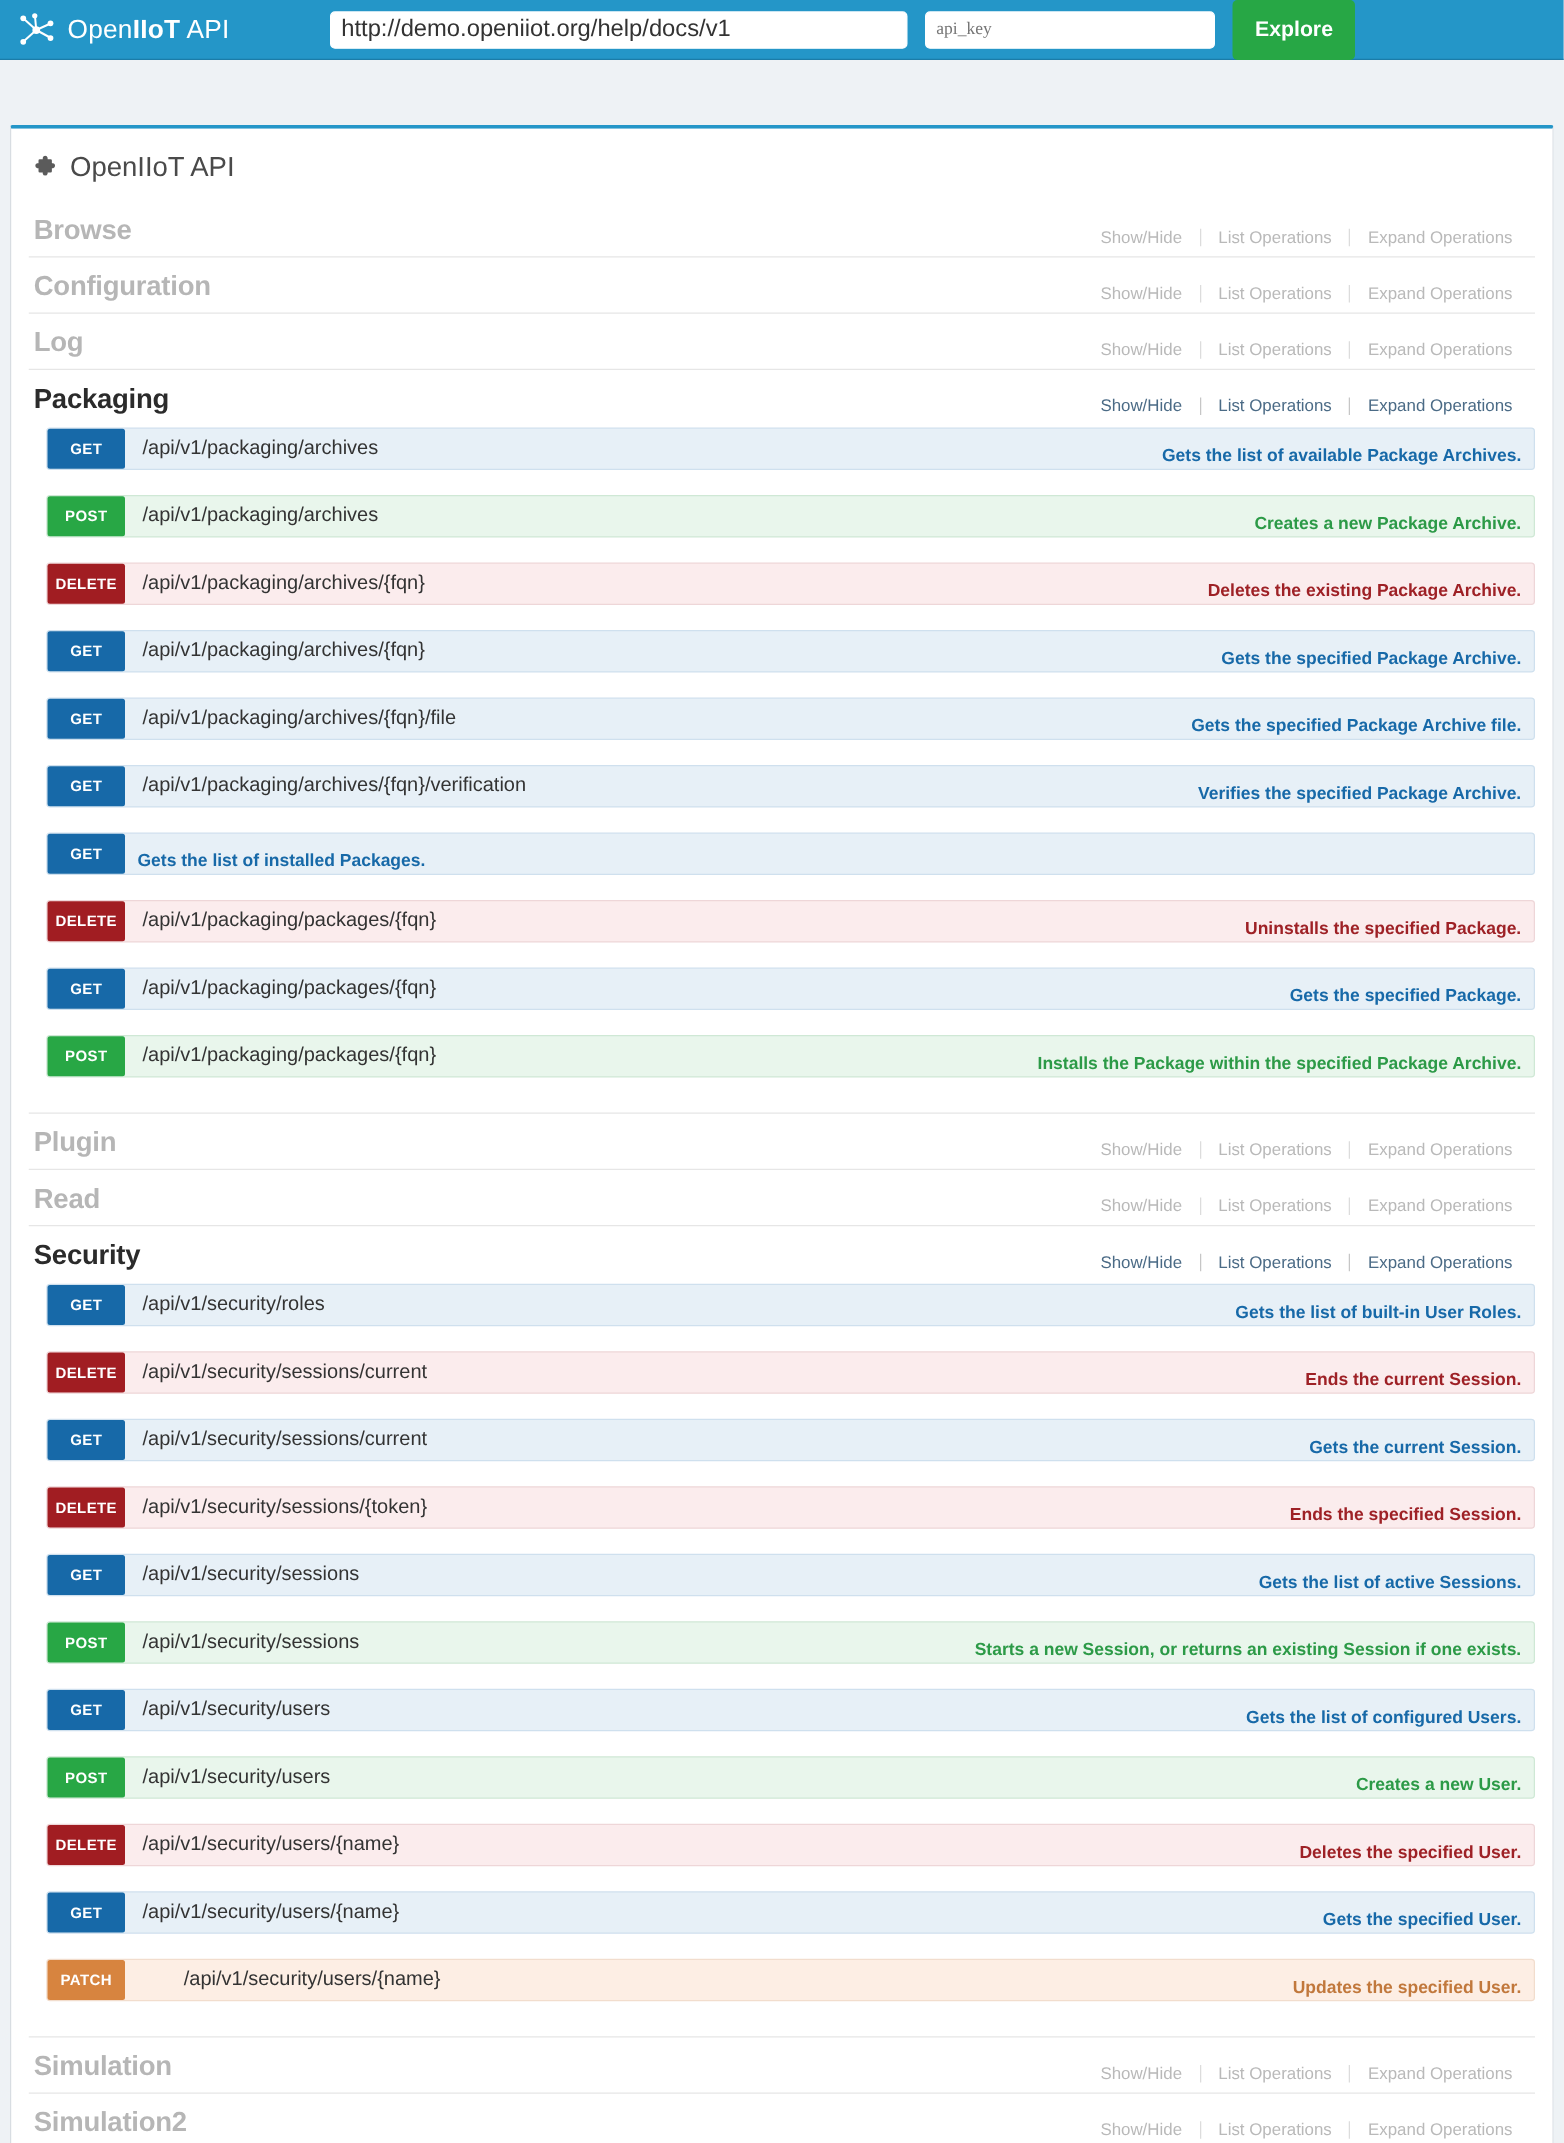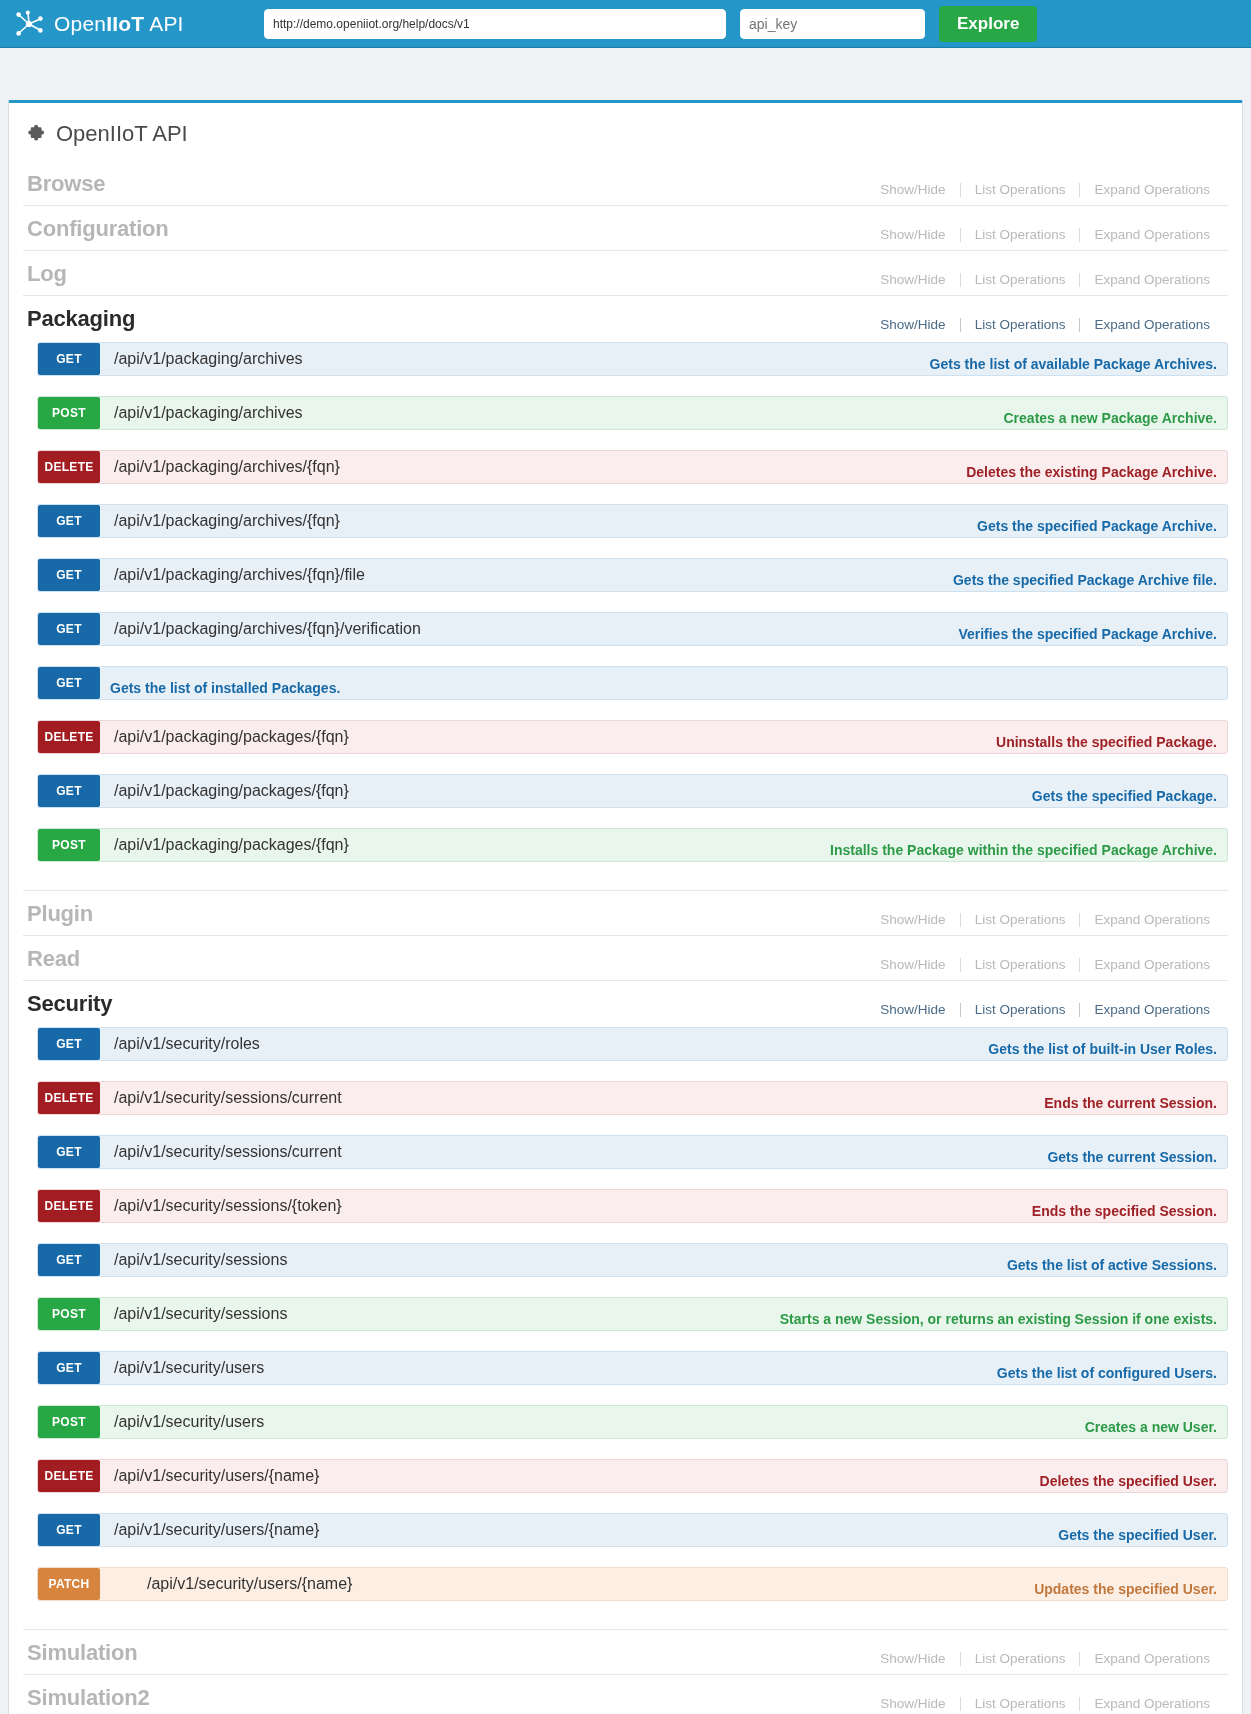--- a/index.html
+++ b/index.html
@@ -42,38 +42,38 @@
     letter-spacing: 0.2px;
     white-space: nowrap;
   }
   .brand-title b { font-weight: bold; }
   .url-input {
     width: 462px;
     height: 30px;
     border: 1px solid #ffffff;
     border-radius: 4px;
     background: #ffffff;
-    font-size: 12px;
+    font-size: 19px;
     color: #333;
     padding: 0 8px;
     font-family: "Liberation Sans", sans-serif;
   }
   .key-input {
-    width: 185px;
+    width: 232px;
     height: 30px;
     border: 1px solid #ffffff;
     border-radius: 4px;
     background: #ffffff;
     font-size: 14px;
     color: #999;
     padding: 0 8px;
-    font-family: Liberation Sans, sans-serif;
+    font-family: Liberation Serif, serif;
   }
   .explore-btn {
-    height: 36px;
+    height: 48px;
     background: #27a745;
     color: #fff;
     border: none;
     border-radius: 4px;
     font-size: 17px;
     font-weight: bold;
     padding: 0 18px;
     cursor: pointer;
     font-family: "Liberation Sans", sans-serif;
   }

